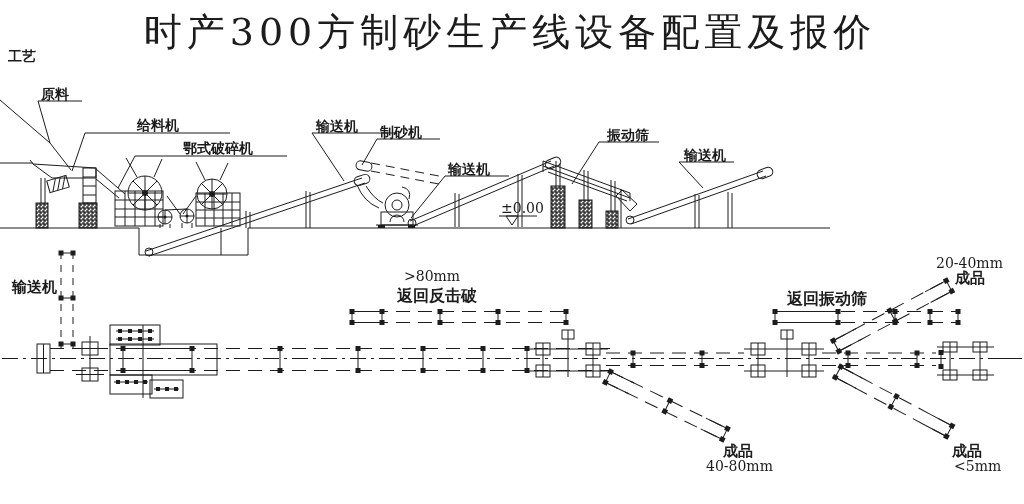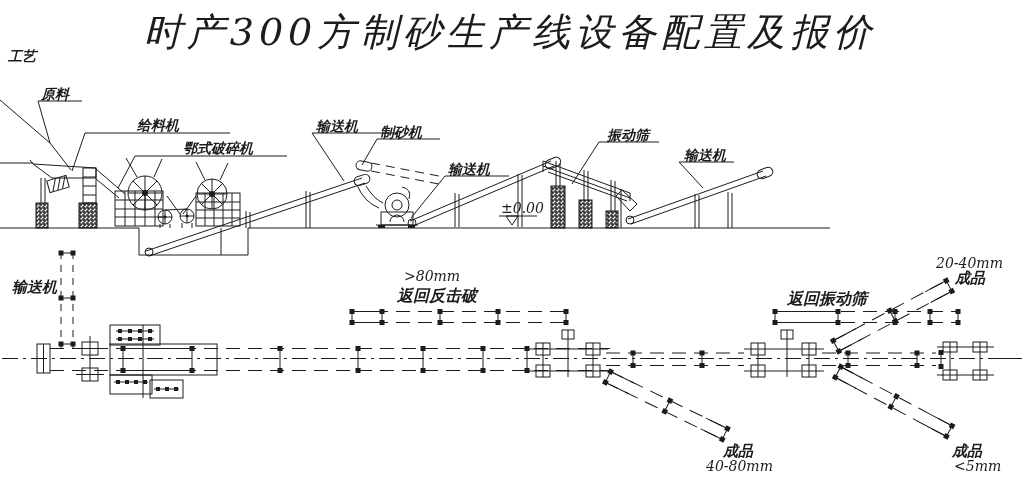--- a/index.html
+++ b/index.html
@@ -1,17 +1,17 @@
 <!DOCTYPE html>
 <html><head>
 <meta charset="utf-8">
 <style>
   html,body{margin:0;padding:0;background:#ffffff;}
   .canvas{position:relative;width:1024px;height:504px;background:#ffffff;overflow:hidden;
-          font-family:"DejaVu Serif","Liberation Serif",serif;font-style:italic;}
+          font-family:"DejaVu Serif","Liberation Serif",serif;}
   svg{display:block;}
   svg path,svg line,svg rect,svg circle,svg ellipse,svg polyline{stroke:#1c1c1c;stroke-width:1;fill:none;}
   svg .fill{fill:#1c1c1c;stroke:none;}
   svg .speck{fill:url(#speck);stroke:#1c1c1c;}
   svg text{fill:#1c1c1c;stroke:none;font-family:"DejaVu Serif","Liberation Serif",serif;}
   .t-title{font-size:38px;letter-spacing:5px;font-weight:400;}
   .cjk{font-size:14px;font-weight:700;}
   .cjk15{font-size:15px;font-weight:700;}
   .cjk16{font-size:16px;font-weight:700;}
   .dim{font-size:14px;font-weight:400;}

